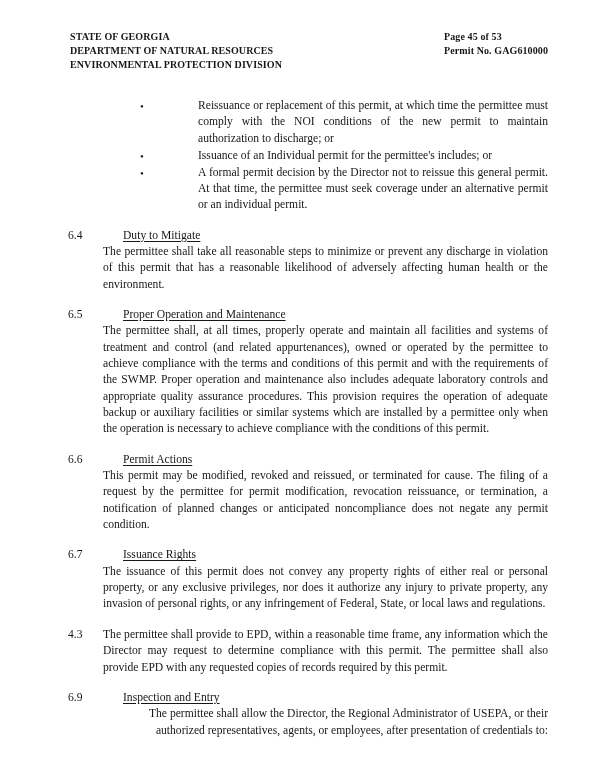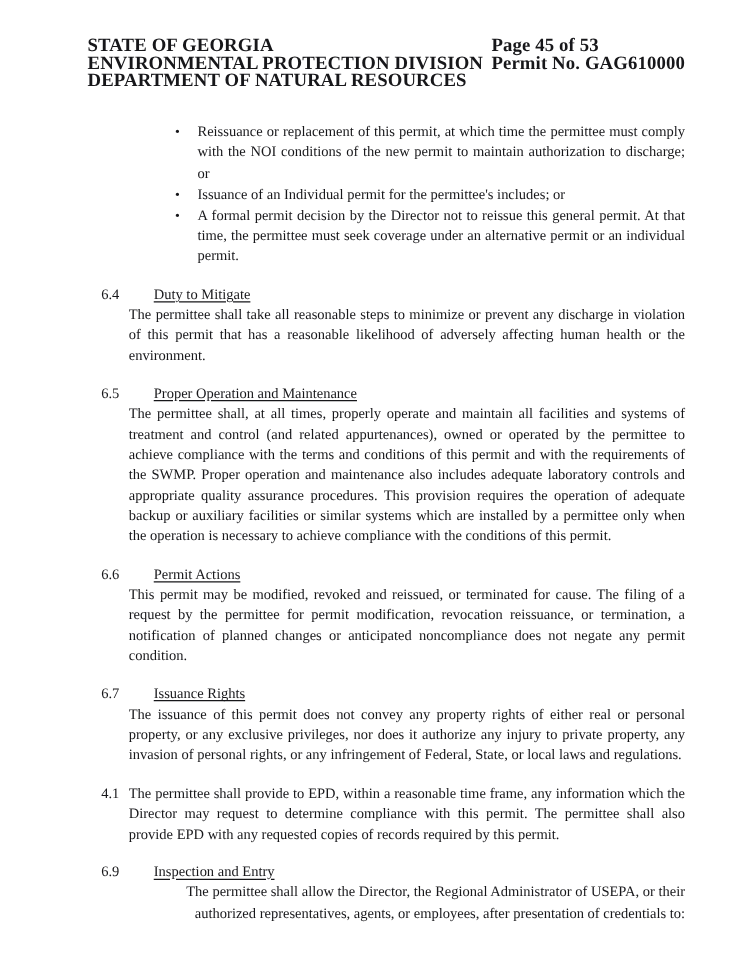--- a/index.html
+++ b/index.html
@@ -30,21 +30,21 @@
     top: 30px;
     left: 70px;
     width: 478px;
     display: flex;
     justify-content: space-between;
     align-items: flex-start;
   }
   .header-left,
   .header-right {
     font-weight: bold;
-    font-size: 15px;
+    font-size: 10px;
     line-height: 14.2px;
     letter-spacing: 0.1px;
   }
   .header-left { text-align: left; }
   .header-right { text-align: left; }
   .header-line { display: block; white-space: nowrap; }
 
   
   .body-col {
     position: absolute;
@@ -71,32 +71,32 @@
     margin-bottom: 0.6px;
   }
   .bullet-item:last-child { margin-bottom: 0; }
   .bullet-dot {
     position: absolute;
     left: 72px;
     top: 0;
     font-size: 11px;
     line-height: 16.35px;
   }
-  .bullet-text { display: block; }
+  .bullet-text { display: block; margin-left: 40px; }
 
   
   .section {
     position: relative;
     margin-top: 14px;
     padding-left: 35px;
     width: 445px;
   }
   .section-number {
     position: absolute;
-    left: 13px;
+    left: 0;
     top: 0;
     width: 30px;
     text-align: left;
   }
   .section-heading {
     text-decoration: underline;
     text-underline-offset: 1.6px;
     text-decoration-thickness: from-font;
     display: block;
     margin-bottom: 0px;
@@ -112,22 +112,22 @@
   }
 </style>
 </head>
 <body>
 
 <div class="page">
 
   <div class="doc-header">
     <div class="header-left">
       <span class="header-line">STATE OF GEORGIA</span>
+      <span class="header-line">DEPARTMENT OF NATURAL RESOURCES</span>
       <span class="header-line">ENVIRONMENTAL PROTECTION DIVISION</span>
-      <span class="header-line">DEPARTMENT OF NATURAL RESOURCES</span>
     </div>
     <div class="header-right">
       <span class="header-line">Page 45 of 53</span>
       <span class="header-line">Permit No. GAG610000</span>
     </div>
   </div>
 
   <div class="body-col">
 
     <ul class="bullet-list">
@@ -163,21 +163,21 @@
       <span class="section-body">This permit may be modified, revoked and reissued, or terminated for cause.  The filing of a request by the permittee for permit modification, revocation reissuance, or termination, a notification of planned changes or anticipated noncompliance does not negate any permit condition.</span>
     </div>
 
     <div class="section">
       <span class="section-number">6.7</span>
       <span class="section-heading">Issuance Rights</span>
       <span class="section-body">The issuance of this permit does not convey any property rights of either real or personal property, or any exclusive privileges, nor does it authorize any injury to private property, any invasion of personal rights, or any infringement of Federal, State, or local laws and regulations.</span>
     </div>
 
     <div class="section">
-      <span class="section-number">4.1</span>
+      <span class="section-number">4.3</span>
       <span class="section-body">The permittee shall provide to EPD, within a reasonable time frame, any information which the Director may request to determine compliance with this permit.  The permittee shall also provide EPD with any requested copies of records required by this permit.</span>
     </div>
 
     <div class="section">
       <span class="section-number">6.9</span>
       <span class="section-heading">Inspection and Entry</span>
       <span class="section-body ragged">The permittee shall allow the Director, the Regional Administrator of USEPA, or their authorized representatives, agents, or employees, after presentation of credentials to:</span>
     </div>
 
   </div>

